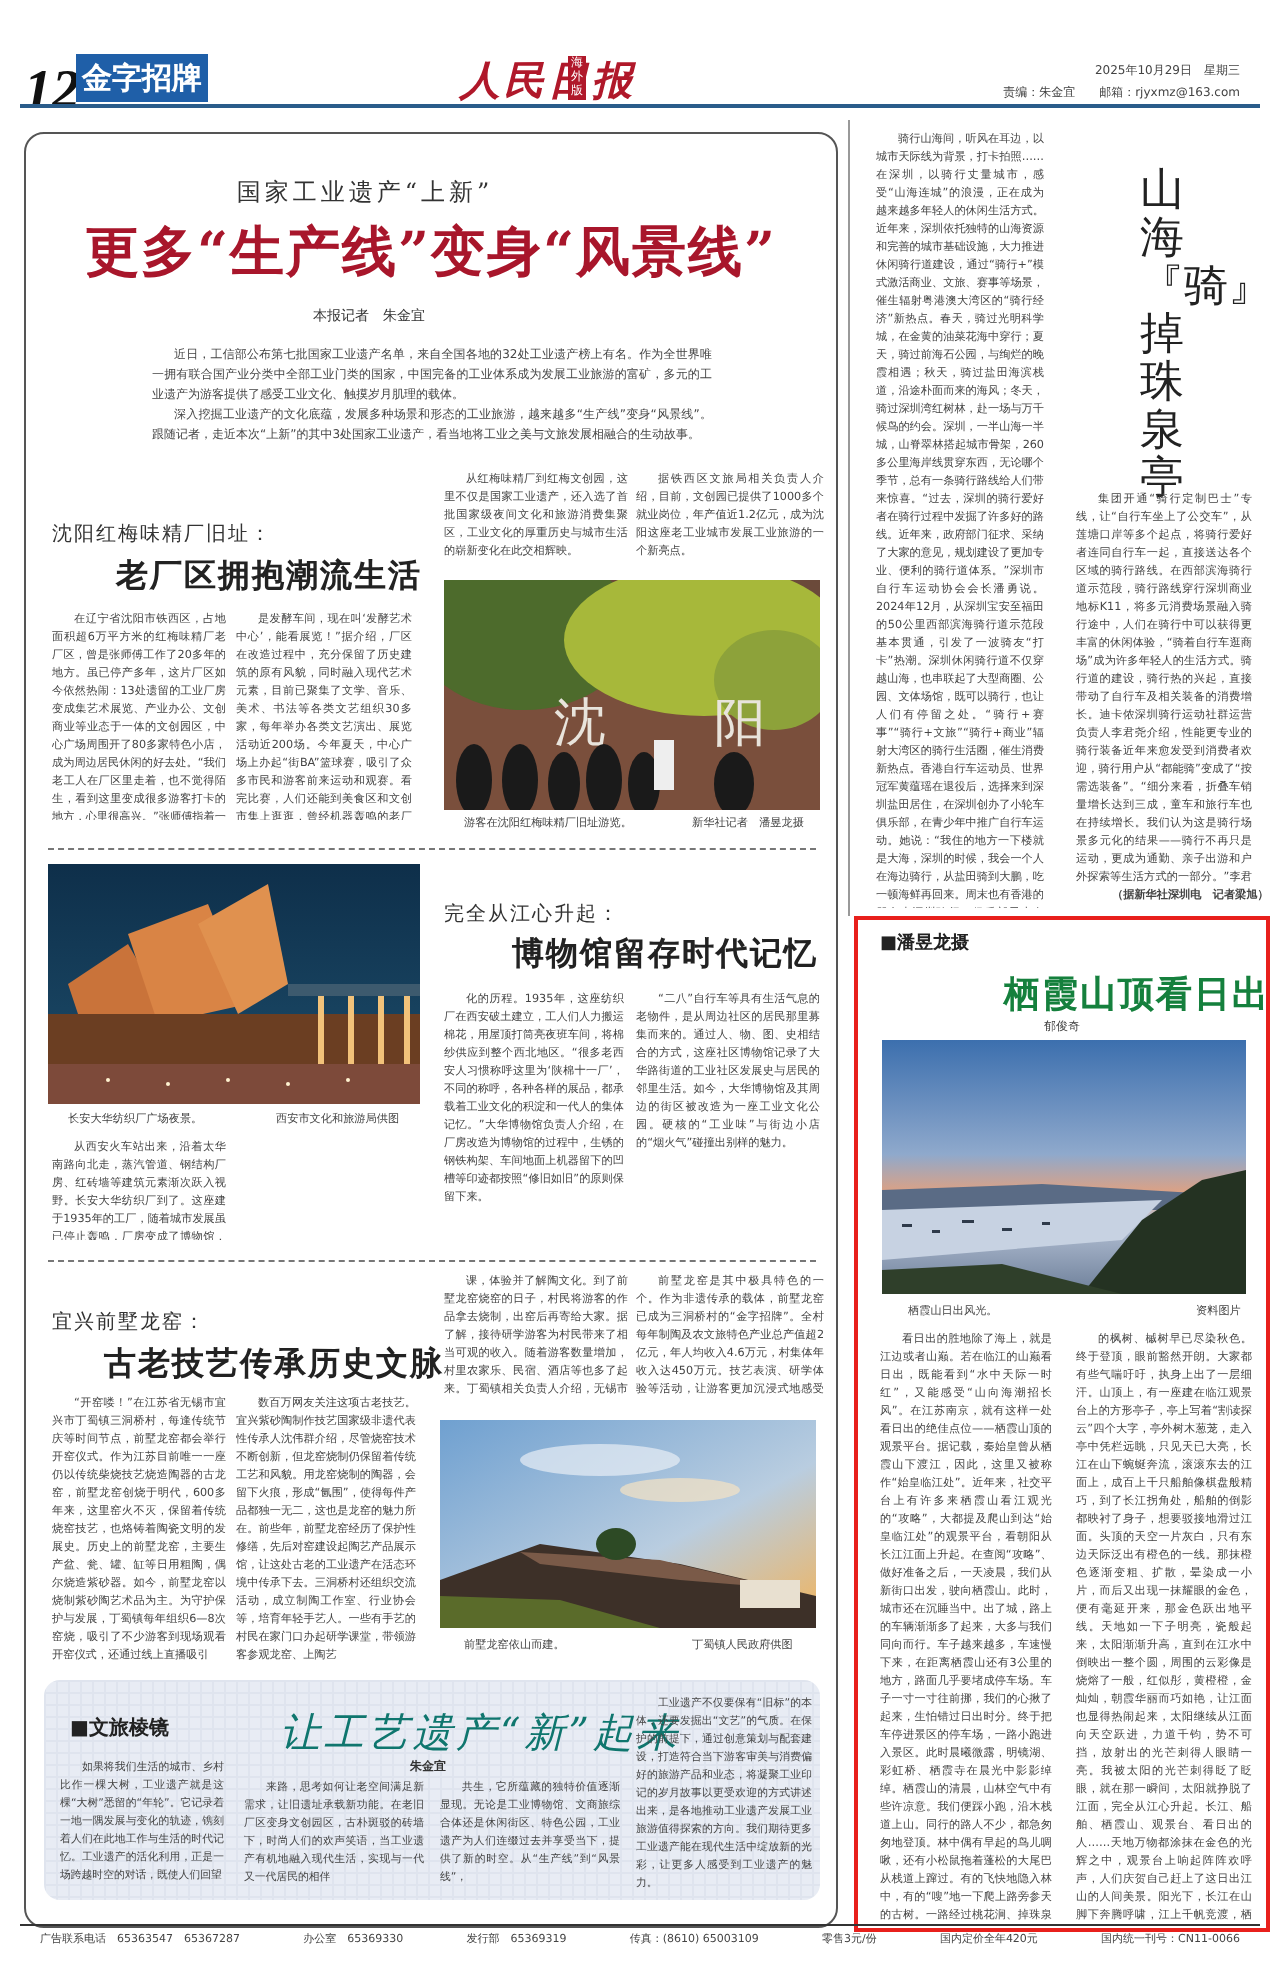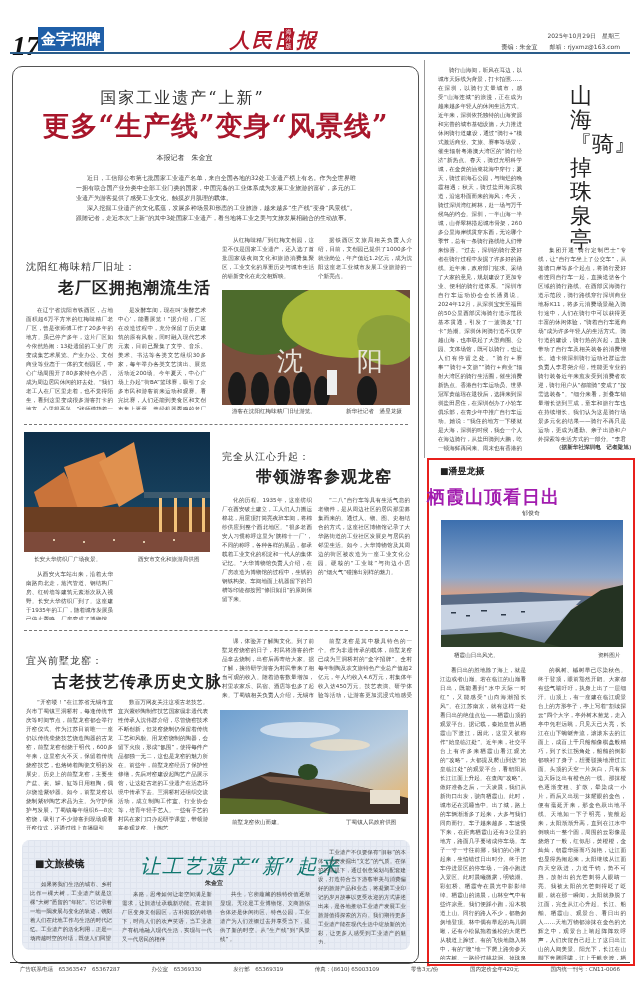--- a/index.html
+++ b/index.html
@@ -7,51 +7,51 @@
   .abs { position: absolute; }
   
   .page-num { left: 12px; top: 30px; font-size: 28px; font-weight: bold; font-style: italic; font-family: "Liberation Serif", serif; color: #111; }
   .section-tag { left: 38px; top: 27px; width: 66px; height: 24px; background: #1f5fa8; color: #fff; font-size: 15px; font-weight: bold; line-height: 24px; text-align: center; font-family: "DejaVu Sans", sans-serif; }
   .logo { left: 230px; top: 27px; font-size: 20px; color: #b0182a; font-style: italic; font-weight: bold; font-family: "DejaVu Serif", serif; letter-spacing: 2px; }
   .logo-badge { left: 284px; top: 28px; width: 9px; height: 22px; background: #b0182a; color:#fff; font-size: 6px; line-height: 7px; text-align:center; font-family:"DejaVu Sans",sans-serif; }
   .date { right: 20px; top: 30px; font-size: 6px; color: #444; text-align: right; line-height: 11px; font-family: "DejaVu Sans", sans-serif; }
   .rule { left: 10px; top: 52px; width: 620px; height: 2px; background: #2a5c8a; }
   
   .mainbox { left: 12px; top: 66px; width: 407px; height: 898px; border: 1.5px solid #555; border-radius: 10px; }
-  .kicker { left: 12px; width: 341px; top: 88px; text-align: center; font-size: 16px; color: #333; letter-spacing: 2px; }
+  .kicker { left: 12px; width: 341px; top: 88px; text-align: center; font-size: 12px; color: #333; letter-spacing: 2px; }
   .headline { left: 12px; width: 407px; top: 108px; text-align: center; font-size: 27px; font-weight: bold; color: #a8162b; letter-spacing: 1px; }
   .byline { left: 12px; width: 345px; top: 153px; text-align: center; font-size: 7px; color: #333; font-family: "DejaVu Sans", sans-serif; }
   .lede { left: 76px; top: 173px; width: 280px; font-size: 6px; line-height: 10px; color: #333; text-indent: 12px; }
   .sub-kicker { font-size: 10px; color: #333; letter-spacing: 1px; }
   .sub-head { font-size: 16px; font-weight: bold; color: #222; letter-spacing: 1px; }
   .col { font-size: 5.6px; line-height: 9px; color: #444; text-align: justify; overflow: hidden; font-family: "DejaVu Sans", sans-serif; }
   .col p { text-indent: 11px; }
   .photo { overflow: hidden; }
   .caption { font-size: 5.6px; color: #444; font-family: "DejaVu Sans", sans-serif; }
   .dashed { border-top: 1px dashed #777; height: 0; }
   .vrule { width: 1px; background: #999; }
   
   .culturebox { left: 22px; top: 840px; width: 388px; height: 110px; background: #e8ecf4; border-radius: 8px; background-image: linear-gradient(#dfe4ee 1px, transparent 1px), linear-gradient(90deg, #dfe4ee 1px, transparent 1px); background-size: 6px 6px; }
   .culture-tag { left: 35px; top: 857px; font-size: 10px; font-weight: bold; color: #222; font-family: "DejaVu Sans", sans-serif; }
   .culture-head { left: 140px; top: 853px; font-size: 20px; color: #0f766e; font-style: italic; letter-spacing: 2px; }
   .culture-by { left: 205px; top: 879px; font-size: 6px; font-weight: bold; color: #333; font-family: "DejaVu Sans", sans-serif; }
   
   .vtitle { left: 570px; top: 84px; width: 22px; font-size: 22px; line-height: 24px; color: #222; text-align: center; font-family: "DejaVu Sans", sans-serif; }
   .redbox { left: 427px; top: 458px; width: 208px; height: 508px; border: 2.5px solid #e8201c; }
   .yun-tag { left: 440px; top: 465px; font-size: 9px; font-weight: bold; color: #222; font-family: "DejaVu Sans", sans-serif; }
-  .yun-head { left: 427px; width: 208px; top: 485px; text-align: left; font-size: 18px; font-weight: bold; color: #a21caf; letter-spacing: 1px; }
+  .yun-head { left: 427px; width: 208px; top: 485px; text-align: right; font-size: 18px; font-weight: bold; color: #15803d; letter-spacing: 1px; }
   .yun-by { left: 427px; width: 208px; top: 509px; text-align: center; font-size: 6px; color: #444; font-family: "DejaVu Sans", sans-serif; }
   
   .footer-rule { left: 10px; top: 962px; width: 620px; height: 1px; background: #333; }
   .footer { left: 20px; top: 966px; width: 600px; display: flex; justify-content: space-between; font-size: 5.5px; color: #444; font-family: "DejaVu Sans", sans-serif; }
 </style>
 </head>
 <body>
 
-<div class="abs page-num">17</div>
+<div class="abs page-num">12</div>
 <div class="abs section-tag">金字招牌</div>
 <div class="abs logo">人民日报</div>
 <div class="abs logo-badge">海外版</div>
 <div class="abs date">
   <div>2025年10月29日　星期三</div>
   <div>责编：朱金宜　　邮箱：rjyxmz@163.com</div>
 </div>
 <div class="abs rule"></div>
 
 <div class="abs mainbox"></div>
@@ -130,21 +130,21 @@
         <circle cx="150" cy="108" r="1"></circle>
       </g>
   </svg>
 </div>
 <div class="abs caption" style="left:34px;top:556px;">长安大华纺织厂广场夜景。</div>
 <div class="abs caption" style="left:138px;top:556px;">西安市文化和旅游局供图</div>
 <div class="abs col" style="left:26px;top:570px;width:87px;height:50px;">
     <p>从西安火车站出来，沿着太华南路向北走，蒸汽管道、钢结构厂房、红砖墙等建筑元素渐次跃入视野。长安大华纺织厂到了。这座建于1935年的工厂，随着城市发展虽已停止轰鸣，厂房变成了博物馆，厂区变成了文化街区，而那些旧时光仍然被珍藏在西安大华博物馆内。</p>
   </div>
 <div class="abs sub-kicker" style="left:222px;top:450px;">完全从江心升起：</div>
-<div class="abs sub-head" style="left:256px;top:467px;">带领游客参观龙窑</div>
+<div class="abs sub-head" style="left:256px;top:467px;">博物馆留存时代记忆</div>
 <div class="abs col" style="left:222px;top:496px;width:90px;height:122px;">
     <p>化的历程。1935年，这座纺织厂在西安破土建立，工人们人力搬运棉花，用屋顶打筒亮夜班车间，将棉纱供应到整个西北地区。“很多老西安人习惯称呼这里为‘陕棉十一厂’，不同的称呼，各种各样的展品，都承载着工业文化的积淀和一代人的集体记忆。”大华博物馆负责人介绍，在厂房改造为博物馆的过程中，生锈的钢铁构架、车间地面上机器留下的凹槽等印迹都按照“修旧如旧”的原则保留下来。</p>
   </div>
 <div class="abs col" style="left:318px;top:496px;width:92px;height:122px;">
     <p>“二八”自行车等具有生活气息的老物件，是从周边社区的居民那里募集而来的。通过人、物、图、史相结合的方式，这座社区博物馆记录了大华路街道的工业社区发展史与居民的邻里生活。如今，大华博物馆及其周边的街区被改造为一座工业文化公园。硬核的“工业味”与街边小店的“烟火气”碰撞出别样的魅力。</p>
   </div>
 <div class="abs dashed" style="left:24px;top:630px;width:384px;"></div>
 
 <div class="abs sub-kicker" style="left:26px;top:654px;">宜兴前墅龙窑：</div>
 <div class="abs sub-head" style="left:52px;top:672px;">古老技艺传承历史文脉</div>

